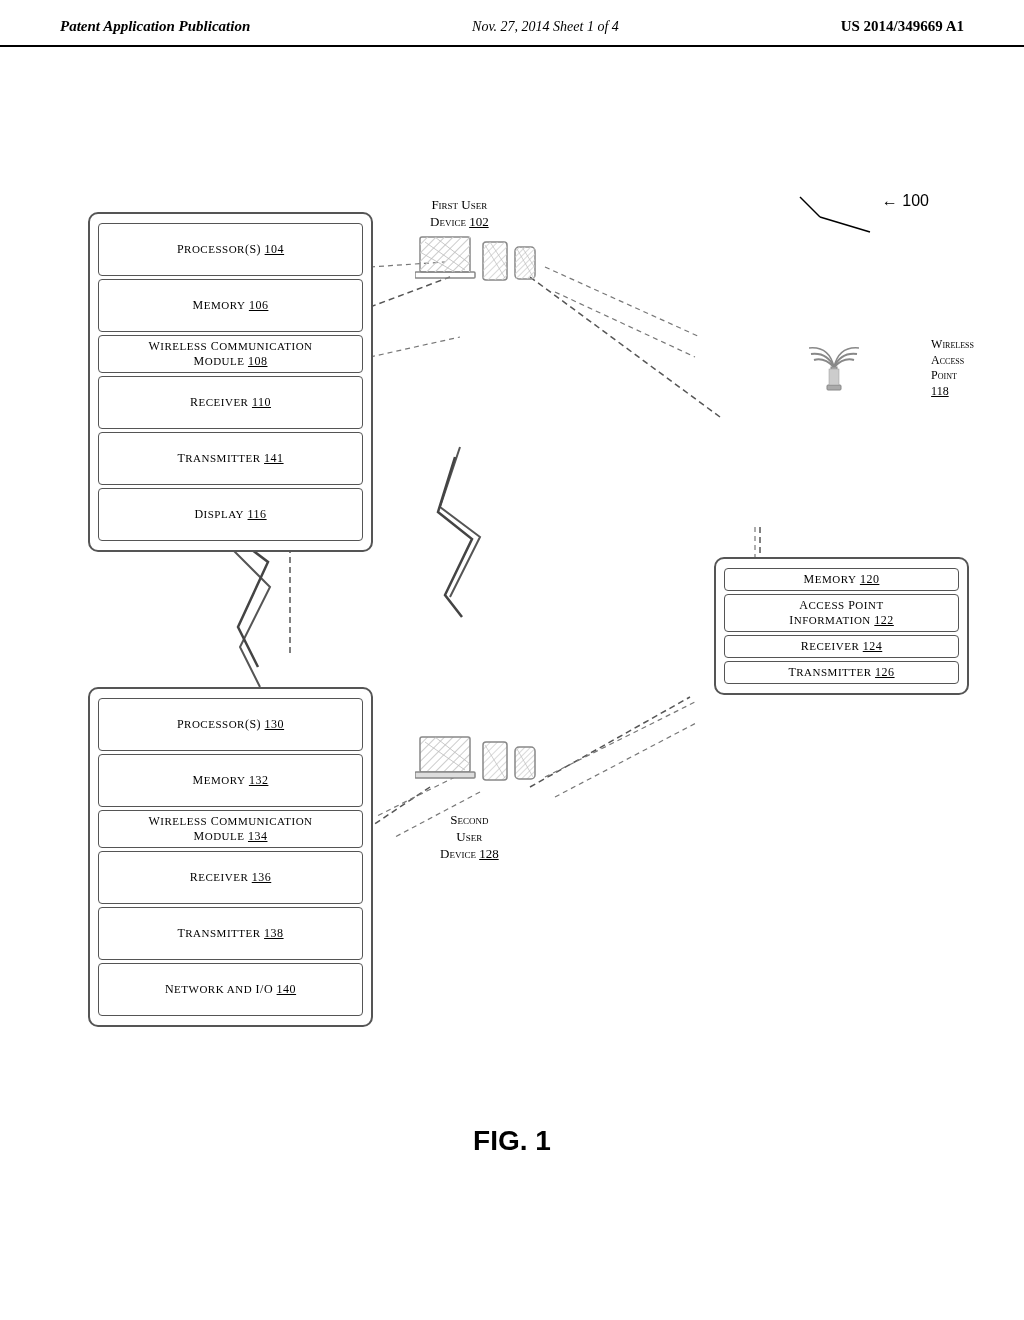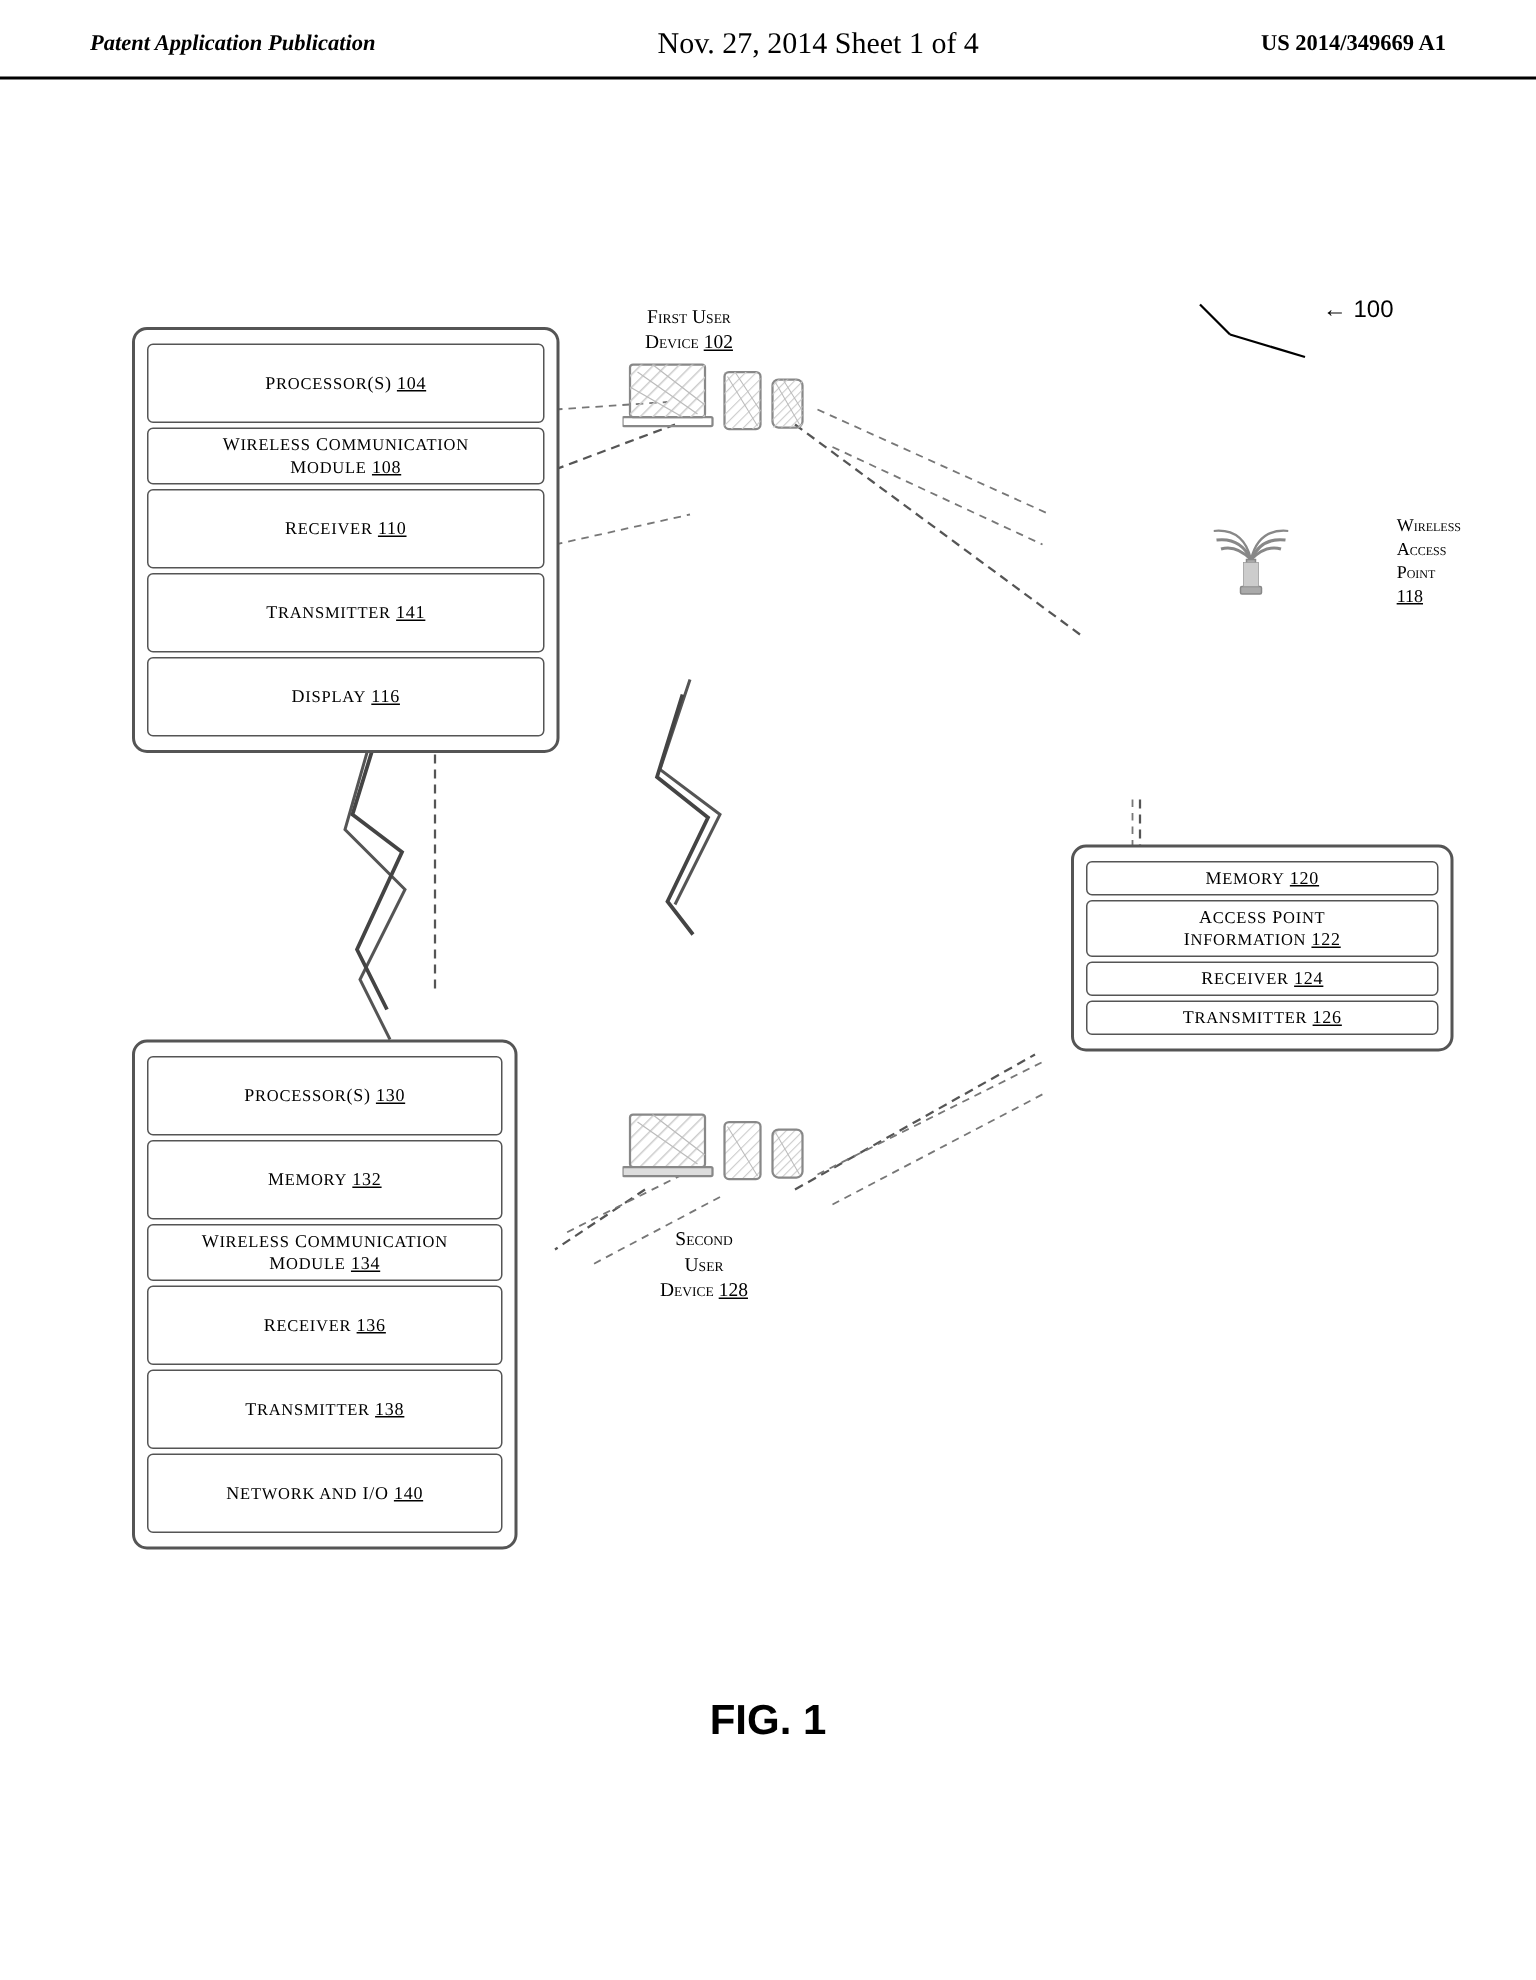--- a/index.html
+++ b/index.html
@@ -14,21 +14,21 @@
 
     
     .page-header {
       display: flex;
       justify-content: space-between;
       align-items: center;
       padding: 18px 60px 10px 60px;
       border-bottom: 2px solid #000;
     }
     .header-left { font-size: 15px; font-weight: bold; font-style: italic; }
-    .header-center { font-size: 20px; }
+    .header-center { font-size: 14px; font-style: italic; }
     .header-right { font-size: 15px; font-weight: bold; }
 
     
     .diagram-area {
       position: relative;
       width: 100%;
       height: 1170px;
     }
 
     
@@ -228,20 +228,23 @@
       <rect x="20" y="37" width="10" height="16" fill="#ccc" stroke="#999" stroke-width="0.5"></rect>
     </svg>
   </div>
   <div class="float-label" style="right: 50px; top: 290px; text-align: left; font-size: 12px;">
     <span style="font-variant: small-caps;">Wireless<br>Access<br>Point<br><u>118</u></span>
   </div>
 
   <div class="device-box" style="left: 88px; top: 165px; width: 285px;">
     <div class="component-row">
       <span style="font-variant: small-caps;">P</span><span style="font-variant: small-caps; font-size: 11px;">ROCESSOR</span><span style="font-variant: small-caps;">(S) <u>104</u></span>
+    </div>
+    <div class="component-row">
+      <span style="font-variant: small-caps;">M</span><span style="font-variant: small-caps; font-size: 11px;">EMORY</span> <u>106</u>
     </div>
     <div class="component-row" style="padding: 3px 10px;">
       <span style="font-variant: small-caps;">W</span><span style="font-variant: small-caps; font-size: 11px;">IRELESS</span> <span style="font-variant: small-caps;">C</span><span style="font-variant: small-caps; font-size: 11px;">OMMUNICATION</span><br>
       <span style="font-variant: small-caps;">M</span><span style="font-variant: small-caps; font-size: 11px;">ODULE</span> <u>108</u>
     </div>
     <div class="component-row">
       <span style="font-variant: small-caps;">R</span><span style="font-variant: small-caps; font-size: 11px;">ECEIVER</span> <u>110</u>
     </div>
     <div class="component-row">
       <span style="font-variant: small-caps;">T</span><span style="font-variant: small-caps; font-size: 11px;">RANSMITTER</span> <u>141</u>
@@ -288,21 +291,21 @@
       <line x1="70" y1="13" x2="90" y2="46" stroke="#bbb" stroke-width="0.7"></line>
       <rect x="100" y="15" width="20" height="32" rx="4" fill="url(#hatch6)" stroke="#888" stroke-width="1.5"></rect>
       <line x1="102" y1="17" x2="118" y2="45" stroke="#bbb" stroke-width="0.7"></line>
     </svg>
   </div>
 
   <div class="float-label" style="left: 440px; top: 765px; font-size: 13px;">
     <span style="font-variant: small-caps;">Second<br>User<br>Device <u>128</u></span>
   </div>
 
-  <div class="device-box" style="left: 88px; top: 640px; width: 257px;">
+  <div class="device-box" style="left: 88px; top: 640px; width: 285px;">
     <div class="component-row">
       <span style="font-variant: small-caps;">P</span><span style="font-variant: small-caps; font-size: 11px;">ROCESSOR</span><span style="font-variant: small-caps;">(S) <u>130</u></span>
     </div>
     <div class="component-row">
       <span style="font-variant: small-caps;">M</span><span style="font-variant: small-caps; font-size: 11px;">EMORY</span> <u>132</u>
     </div>
     <div class="component-row" style="padding: 3px 10px;">
       <span style="font-variant: small-caps;">W</span><span style="font-variant: small-caps; font-size: 11px;">IRELESS</span> <span style="font-variant: small-caps;">C</span><span style="font-variant: small-caps; font-size: 11px;">OMMUNICATION</span><br>
       <span style="font-variant: small-caps;">M</span><span style="font-variant: small-caps; font-size: 11px;">ODULE</span> <u>134</u>
     </div>

